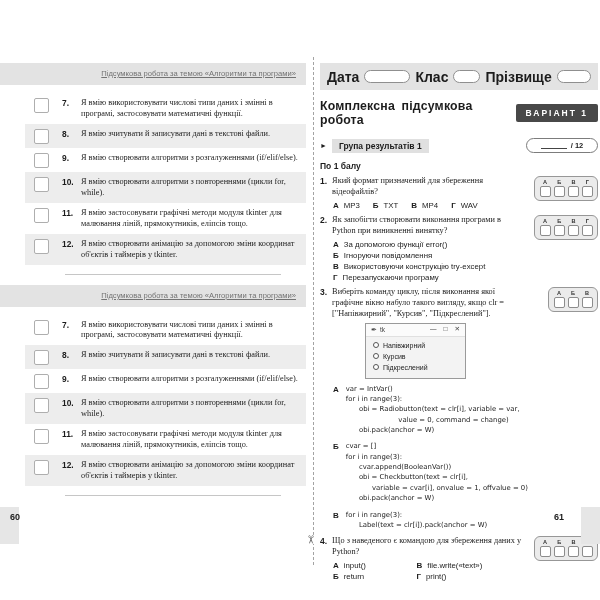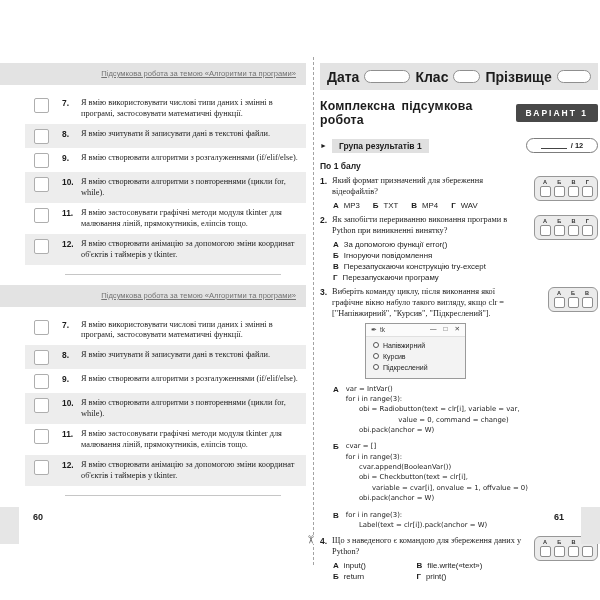--- a/index.html
+++ b/index.html
@@ -92,21 +92,21 @@
 
   .codeopt { display:flex; gap:7px; margin:5px 0 6px 13px; }
   .copt-letter { font-weight:bold; font-size:8px; padding-top:1px; flex-shrink:0; }
   .codeopt pre { font-family:"DejaVu Sans", sans-serif; font-size:6.9px; line-height:1.5;
                  white-space:pre; }
 
   
   .tab { position:absolute; width:19px; height:37px; background:#e6e6e6; top:507px; }
   .tab.l { left:0; } .tab.r { right:0; }
   .pnum { position:absolute; top:512px; font-weight:bold; font-size:9px; }
-  .pnum.l { left:33px; } .pnum.r { right:36px; }
+  .pnum.l { left:10px; } .pnum.r { right:36px; }
 </style>
 </head>
 <body>
 
 <div id="canvas">
 
   <div class="dotc" style="left:5px;  top:66px"></div>
   <div class="dotc" style="left:92px; top:72px"></div>
   <div class="dotc" style="left:236px;top:66px"></div>
   <div class="dotc" style="left:338px;top:65px"></div>
@@ -270,34 +270,34 @@
               <span class="acell"></span>
           </div>
         </div>
       </div>
     </div>
 
     <div class="qrow">
       <div class="qmain">
         <div class="qtext">
           <span class="qnum">2.</span>
-          <span class="qbody">Як запобігти перериванню виконання програми в Python при виникненні винятку?</span>
+          <span class="qbody">Як запобігти створювати виконання програми в Python при виникненні винятку?</span>
         </div>
         <div class="opts-col">
           <span class="opt">
               <span class="opt-letter">А</span>
               <span class="opt-text">За допомогою функції error()</span>
             </span>
           <span class="opt">
               <span class="opt-letter">Б</span>
               <span class="opt-text">Ігноруючи повідомлення</span>
             </span>
           <span class="opt">
               <span class="opt-letter">В</span>
-              <span class="opt-text">Перезапускаючи конструкцію try-except</span>
+              <span class="opt-text">Використовуючи конструкцію try-except</span>
             </span>
           <span class="opt">
               <span class="opt-letter">Г</span>
               <span class="opt-text">Перезапускаючи програму</span>
             </span>
         </div>
       </div>
       <div class="qgridcol">
         <div class="agrid">
           <div class="agrid-letters">

